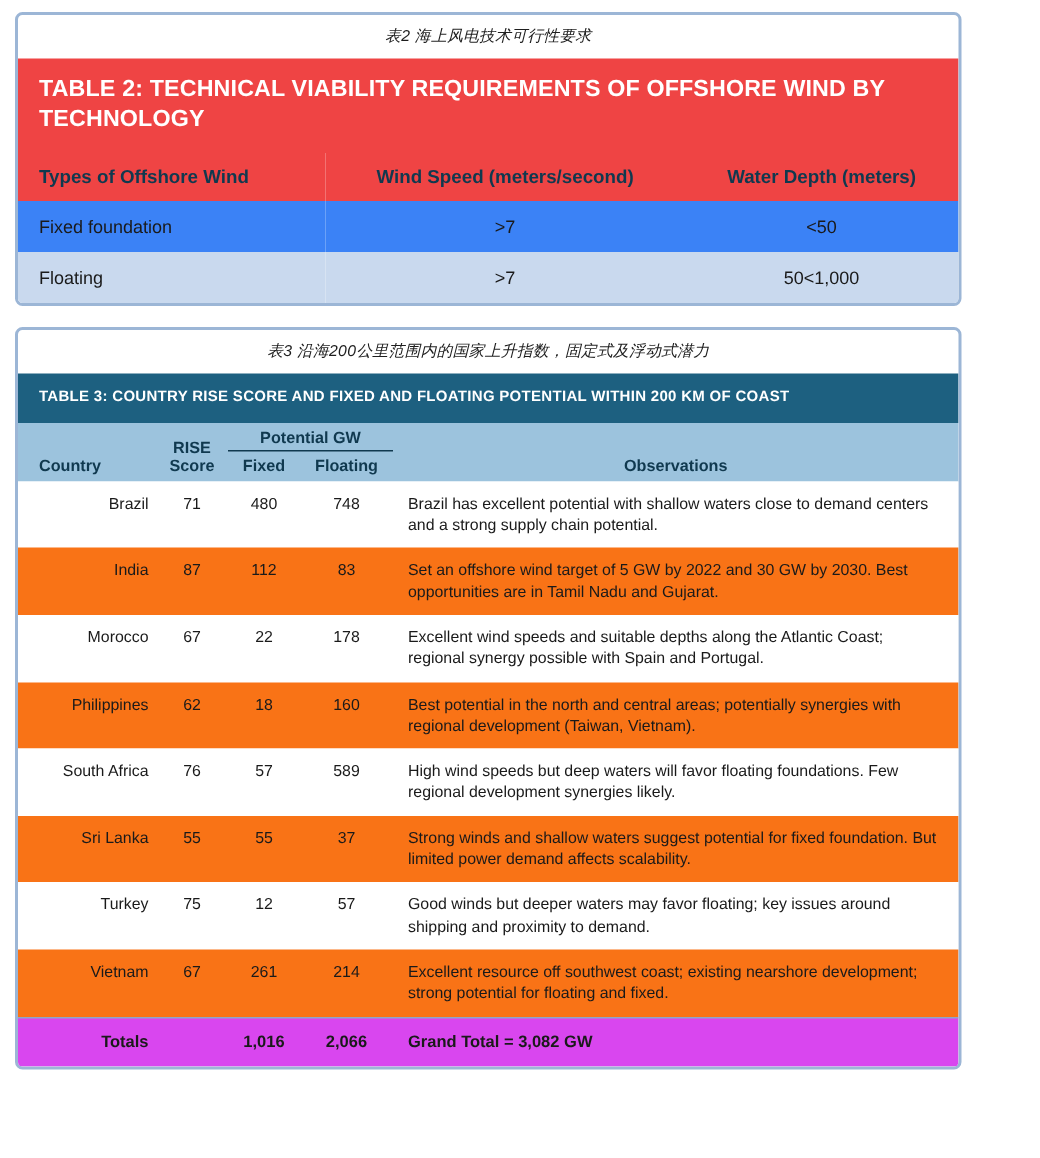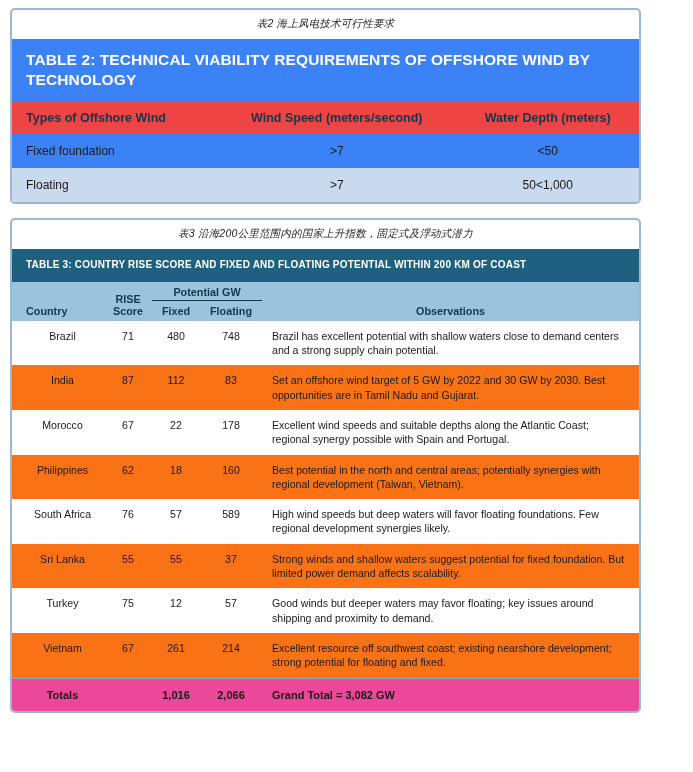--- a/index.html
+++ b/index.html
@@ -27,21 +27,21 @@
     text-align: center;
     font-size: 10.5px;
     color: #1d1d1d;
     font-style: italic;
     padding: 7px 4px 8px 4px;
     letter-spacing: .2px;
   }
 
   
   .t2-title {
-    background: #3b82f6;
+    background: #ef4444;
     color: #ffffff;
     font-weight: bold;
     font-size: 15.5px;
     line-height: 1.3;
     padding: 11px 14px 12px 14px;
     letter-spacing: .1px;
   }
   table { border-collapse: collapse; width: 100%; }
 
   .t2 th {
@@ -91,26 +91,26 @@
     vertical-align: bottom;
   }
   .t3 td {
     font-size: 10.6px;
     color: #1a1a1a;
     padding: 8px 5px;
     text-align: center;
     vertical-align: top;
     line-height: 1.35;
   }
-  .t3 td.country { text-align: center; padding-left: 14px; }
+  .t3 td.country { text-align: right; padding-left: 14px; }
   .t3 td.obs { text-align: left; padding-left: 10px; padding-right: 12px; }
   .t3 tr.alt td { background: #f97316; }
   .t3 tr.plain td { background: #ffffff; }
   .t3 tr.totals td {
-    background: #ec4899;
+    background: #d946ef;
     font-weight: bold;
     border-top: 1px solid #8fa8c6;
     font-size: 11px;
     padding-top: 9px; padding-bottom: 9px;
   }
   .colw-country { width: 92px; }
   .colw-rise { width: 48px; }
   .colw-fixed { width: 48px; }
   .colw-float { width: 62px; }
 </style>

